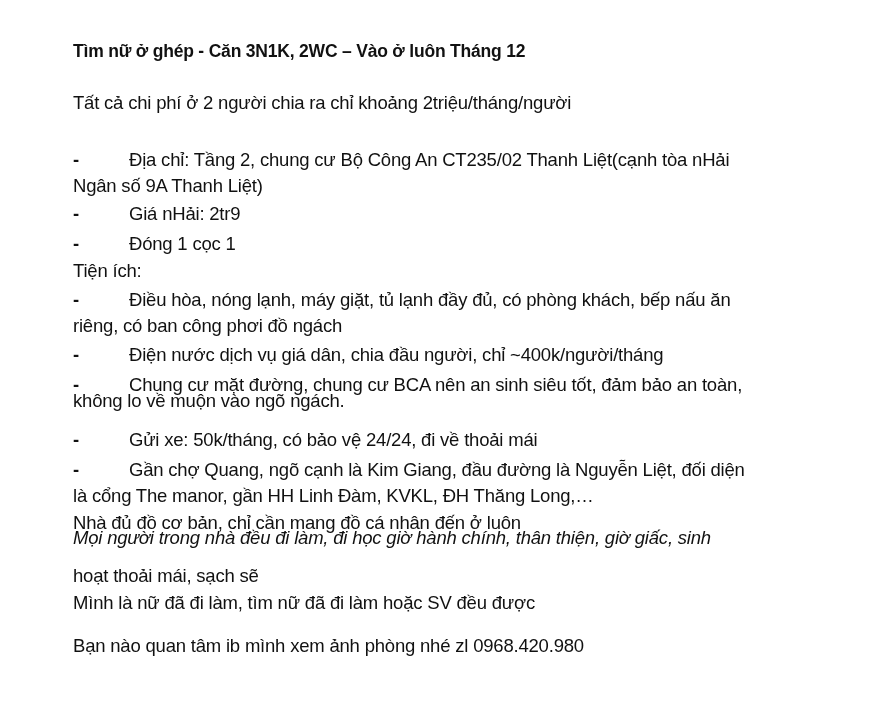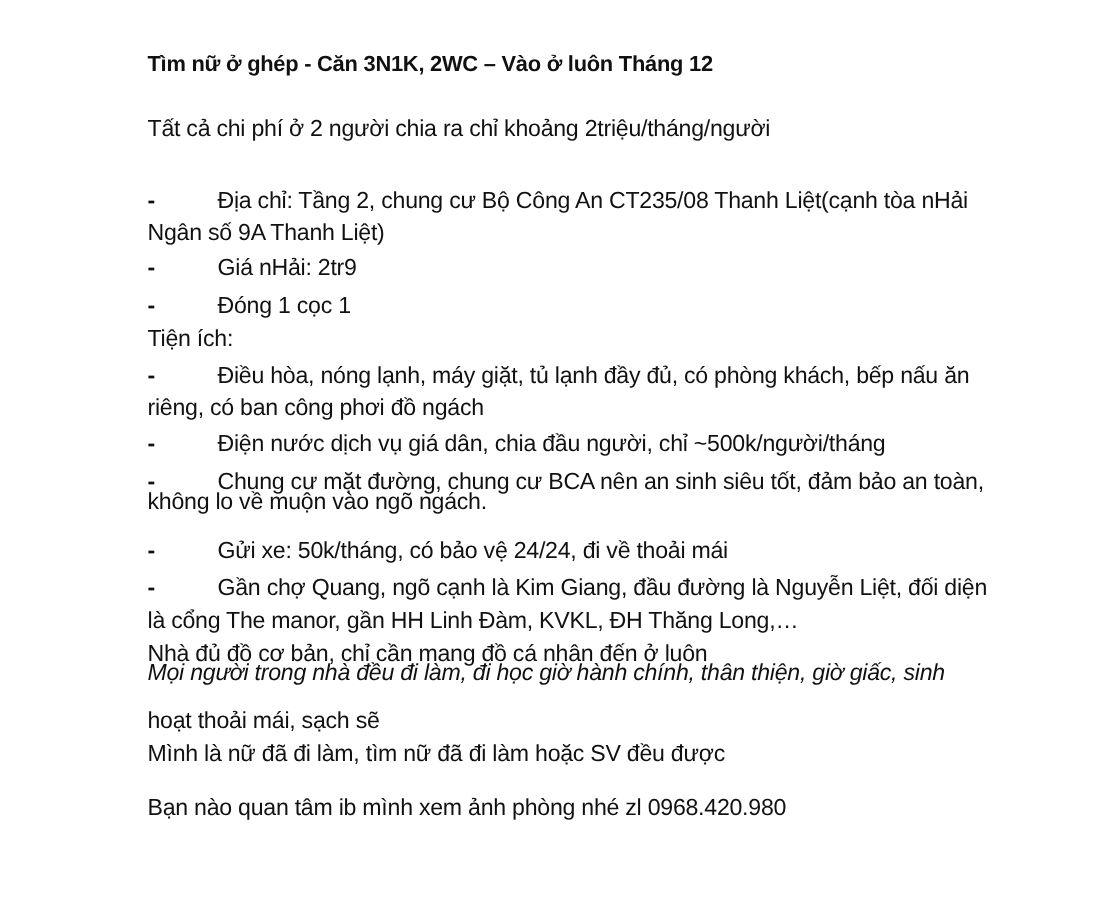--- a/index.html
+++ b/index.html
@@ -21,21 +21,20 @@
       top: 0;
       width: 760px;
     }
     .line {
       position: absolute;
       left: 0;
       font-size: 18.5px;
       white-space: nowrap;
       letter-spacing: -0.2px;
       line-height: 24px;
-      margin-left: 45px;
     }
     .title {
       font-weight: bold;
       font-size: 17.5px;
     }
     .bullet-dash {
       position: absolute;
       left: 0;
       font-weight: bold;
     }
@@ -48,21 +47,21 @@
 <body>
 
 <div class="doc">
 
   <div class="line title" style="top:39px;">Tìm nữ ở ghép - Căn 3N1K, 2WC – Vào ở luôn Tháng 12</div>
 
   <div class="line" style="top:91px;">Tất cả chi phí ở 2 người chia ra chỉ khoảng 2triệu/tháng/người</div>
 
   <div class="line" style="top:148px; width:760px;">
     <span class="bullet-dash">-</span>
-    <span class="bullet-text">Địa chỉ: Tầng 2, chung cư Bộ Công An CT235/08 Thanh Liệt(cạnh tòa nHải</span>
+    <span class="bullet-text">Địa chỉ: Tầng 2, chung cư Bộ Công An CT235/02 Thanh Liệt(cạnh tòa nHải</span>
   </div>
   <div class="line" style="top:174px;">Ngân số 9A Thanh Liệt)</div>
 
   <div class="line" style="top:202px; width:760px;">
     <span class="bullet-dash">-</span>
     <span class="bullet-text">Giá nHải: 2tr9</span>
   </div>
 
   <div class="line" style="top:232px; width:760px;">
     <span class="bullet-dash">-</span>
@@ -72,21 +71,21 @@
   <div class="line" style="top:259px;">Tiện ích:</div>
 
   <div class="line" style="top:288px; width:760px;">
     <span class="bullet-dash">-</span>
     <span class="bullet-text">Điều hòa, nóng lạnh, máy giặt, tủ lạnh đầy đủ, có phòng khách, bếp nấu ăn</span>
   </div>
   <div class="line" style="top:314px;">riêng, có ban công phơi đồ ngách</div>
 
   <div class="line" style="top:343px; width:760px;">
     <span class="bullet-dash">-</span>
-    <span class="bullet-text">Điện nước dịch vụ giá dân, chia đầu người, chỉ ~500k/người/tháng</span>
+    <span class="bullet-text">Điện nước dịch vụ giá dân, chia đầu người, chỉ ~400k/người/tháng</span>
   </div>
 
   <div class="line" style="top:373px; width:760px;">
     <span class="bullet-dash">-</span>
     <span class="bullet-text">Chung cư mặt đường, chung cư BCA nên an sinh siêu tốt, đảm bảo an toàn,</span>
   </div>
   <div class="line" style="top:389px;">không lo về muộn vào ngõ ngách.</div>
 
   <div class="line" style="top:428px; width:760px;">
     <span class="bullet-dash">-</span>

